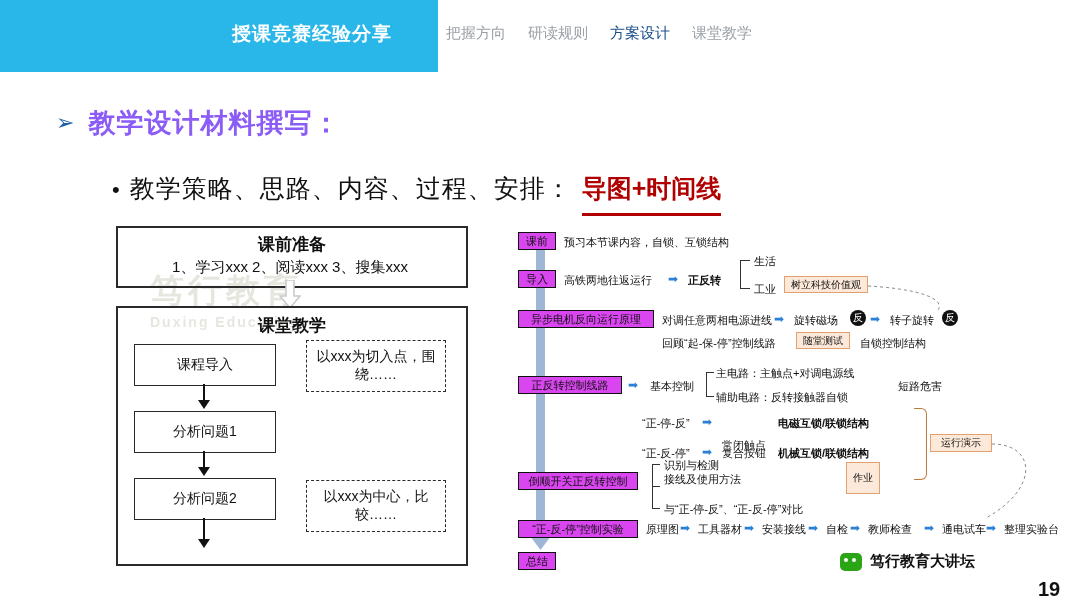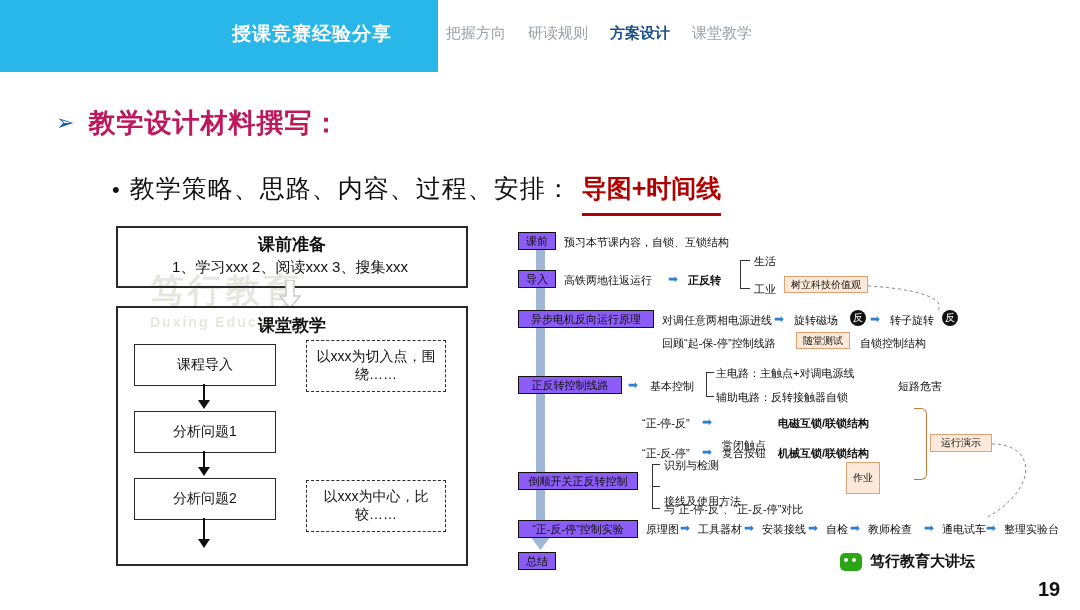--- a/index.html
+++ b/index.html
@@ -6,26 +6,26 @@
   body{
     width:1080px;height:610px;background:#ffffff;overflow:hidden;
     font-family:"Liberation Sans", sans-serif;position:relative;
   }
   
   .header{position:absolute;left:0;top:0;width:1080px;height:72px;background:#ffffff;}
   .header-bar{position:absolute;left:0;top:0;width:438px;height:72px;background:#29b6e8;}
   .header-title{position:absolute;left:232px;top:21px;color:#ffffff;font-size:19px;font-weight:bold;letter-spacing:1px;}
   .nav{position:absolute;left:446px;top:24px;display:flex;gap:22px;align-items:center;}
   .nav-item{font-size:15px;color:#9aa0a6;}
-  .nav-item.active{color:#1a4f8a;font-weight:bold;}
+  .nav-item.active{color:#1a4f8a;font-weight:normal;}
 
   
   .h1-row{position:absolute;left:56px;top:105px;display:flex;align-items:center;gap:14px;}
   .h1-bullet{color:#1f5fa8;font-size:22px;}
-  .h1-text{font-size:27px;font-weight:bold;color:#be185d;letter-spacing:1px;}
+  .h1-text{font-size:27px;font-weight:bold;color:#8b5cf6;letter-spacing:1px;}
   .h2-row{position:absolute;left:112px;top:172px;display:flex;align-items:baseline;gap:10px;}
   .h2-dot{font-size:22px;color:#111;}
   .h2-text{font-size:25px;color:#111;letter-spacing:1px;}
   .h2-accent{font-size:25px;color:#b00000;font-weight:bold;border-bottom:3px solid #b00000;padding-bottom:8px;}
 
   
   .watermark{position:absolute;left:150px;top:268px;width:420px;height:70px;opacity:.18;
     font-size:34px;color:#7a7a55;font-weight:bold;letter-spacing:4px;}
   .watermark small{display:block;font-size:14px;letter-spacing:2px;}
 
@@ -47,21 +47,21 @@
   .arrowline{position:absolute;width:2px;background:#111;}
   .arrowhead{position:absolute;width:0;height:0;border-left:6px solid transparent;border-right:6px solid transparent;border-top:9px solid #111;}
   .dashbox{position:absolute;border:1.5px dashed #2a2a2a;font-size:14px;color:#111;
     display:flex;align-items:center;justify-content:center;text-align:center;padding:4px;box-sizing:border-box;}
   .db1{left:190px;top:114px;width:140px;height:52px;}
   .db2{left:190px;top:184px;width:140px;height:52px;}
   .db3{left:190px;top:254px;width:140px;height:52px;}
 
   
   .right-box{position:absolute;left:516px;top:228px;width:545px;height:340px;font-size:11px;color:#111;}
-  .ybox{position:absolute;background:#8b5cf6;border:1px solid #111;font-size:11px;color:#111;
+  .ybox{position:absolute;background:#d946ef;border:1px solid #111;font-size:11px;color:#111;
     display:flex;align-items:center;justify-content:center;text-align:center;padding:1px 3px;box-sizing:border-box;white-space:nowrap;}
   .obox{position:absolute;background:#fde9d9;border:1px solid #e0a070;font-size:10px;color:#111;
     display:flex;align-items:center;justify-content:center;text-align:center;padding:1px 3px;box-sizing:border-box;white-space:nowrap;}
   .txt{position:absolute;white-space:nowrap;font-size:11px;color:#111;}
   .txt.b{font-weight:bold;}
   .blk{position:absolute;width:16px;height:16px;border-radius:50%;background:#111;color:#fff;
     font-size:10px;display:flex;align-items:center;justify-content:center;}
   .varrow{position:absolute;width:9px;background:#9fb7d4;}
   .hline{position:absolute;height:1px;background:#333;}
   .vline{position:absolute;width:1px;background:#333;}
@@ -192,21 +192,21 @@
   <div class="obox" style="left:330px;top:234px;width:34px;height:32px;">作业</div>
 
   <div class="brace" style="left:398px;top:180px;width:12px;height:70px;"></div>
   <div class="obox" style="left:414px;top:206px;width:62px;height:18px;">运行演示</div>
 
   <div class="vline" style="left:136px;top:236px;height:44px;"></div>
   <div class="hline" style="left:136px;top:236px;width:8px;"></div>
   <div class="hline" style="left:136px;top:258px;width:8px;"></div>
   <div class="hline" style="left:136px;top:280px;width:8px;"></div>
   <div class="txt" style="left:148px;top:230px;">识别与检测</div>
-  <div class="txt" style="left:148px;top:266px;">接线及使用方法</div>
+  <div class="txt" style="left:148px;top:244px;">接线及使用方法</div>
   <div class="txt" style="left:148px;top:274px;">与“正-停-反”、“正-反-停”对比</div>
 
   <div class="txt" style="left:130px;top:294px;">原理图</div>
   <div class="bluearr" style="left:164px;top:293px;">➡</div>
   <div class="txt" style="left:182px;top:294px;">工具器材</div>
   <div class="bluearr" style="left:228px;top:293px;">➡</div>
   <div class="txt" style="left:246px;top:294px;">安装接线</div>
   <div class="bluearr" style="left:292px;top:293px;">➡</div>
   <div class="txt" style="left:310px;top:294px;text-align:right;">自检</div>
   <div class="bluearr" style="left:334px;top:293px;">➡</div>

